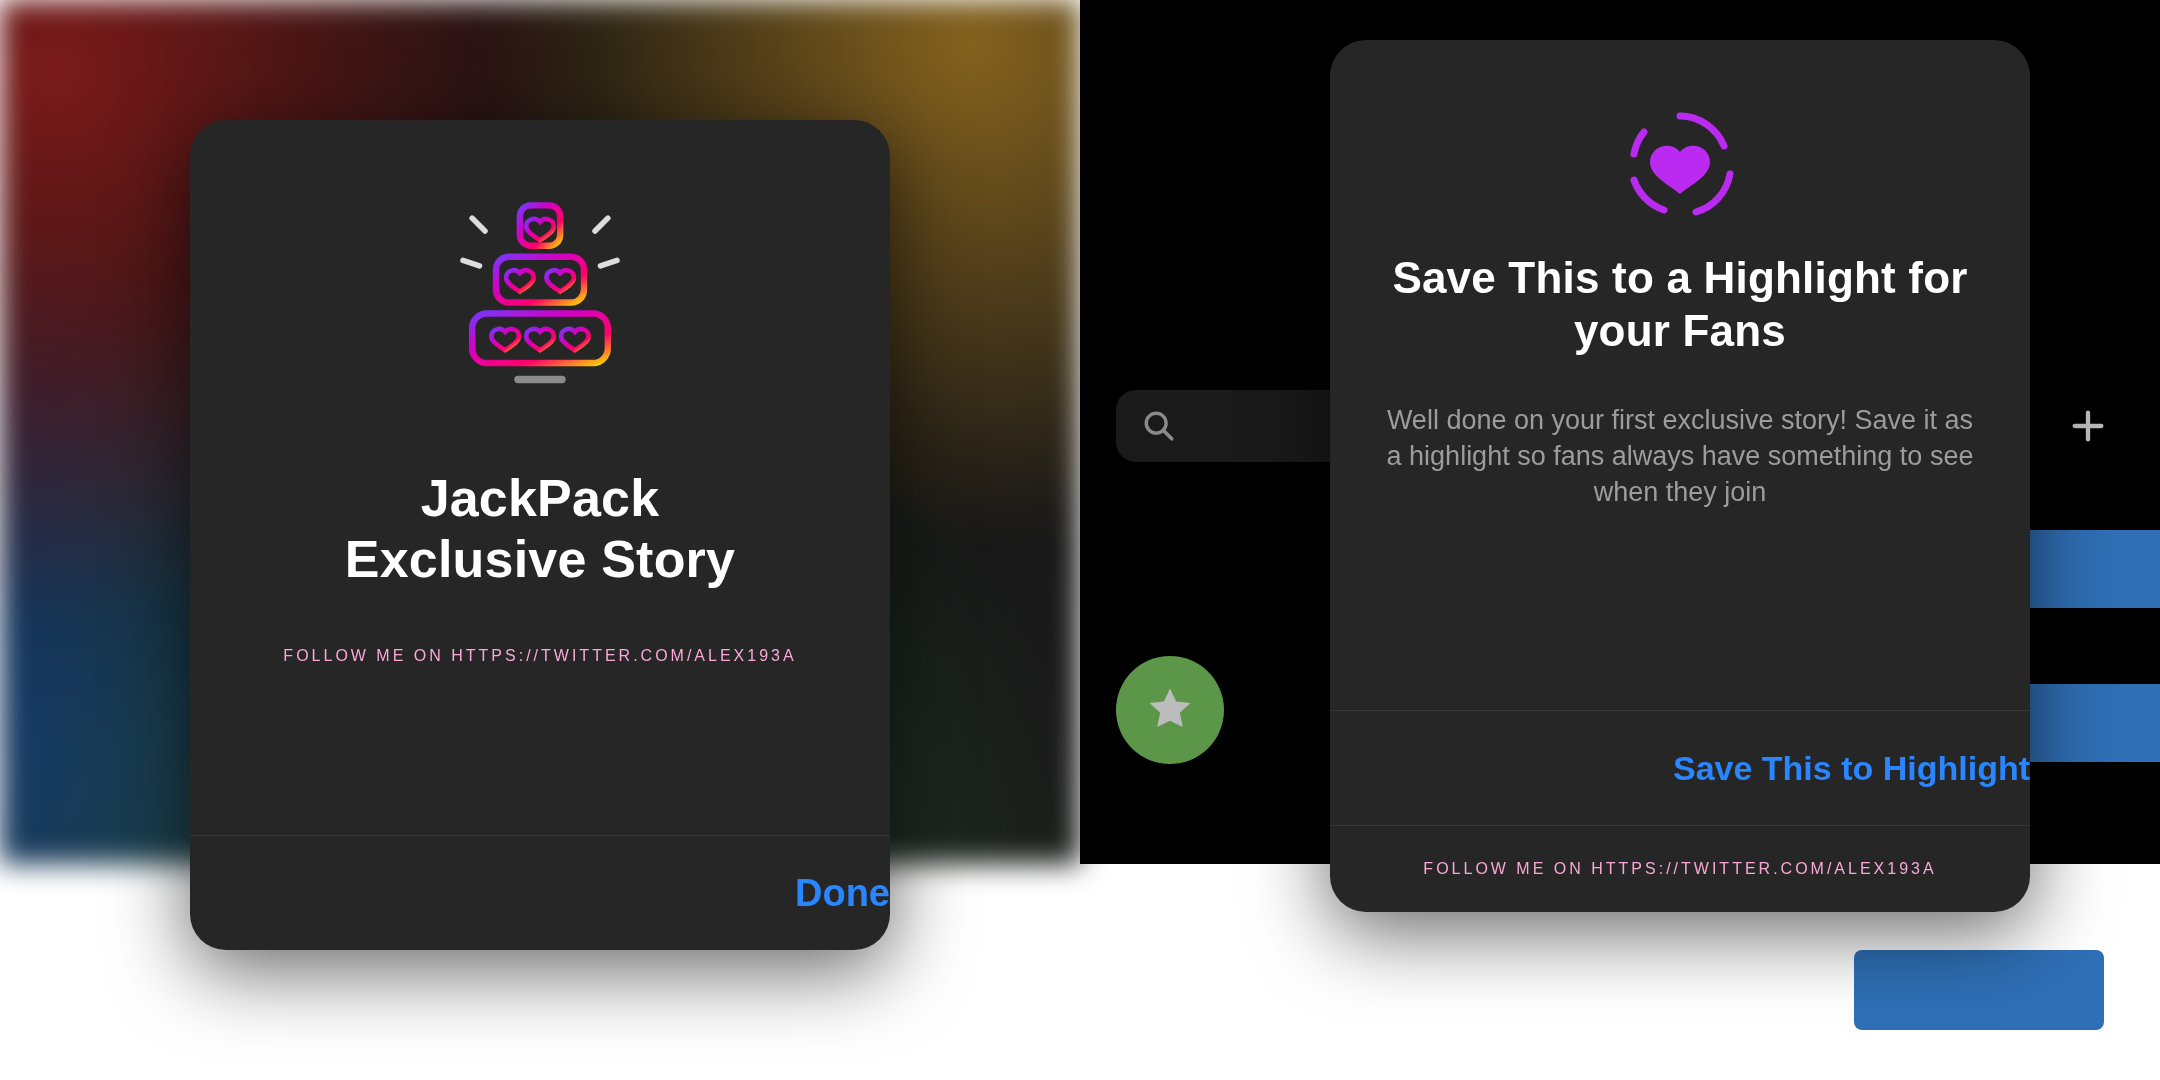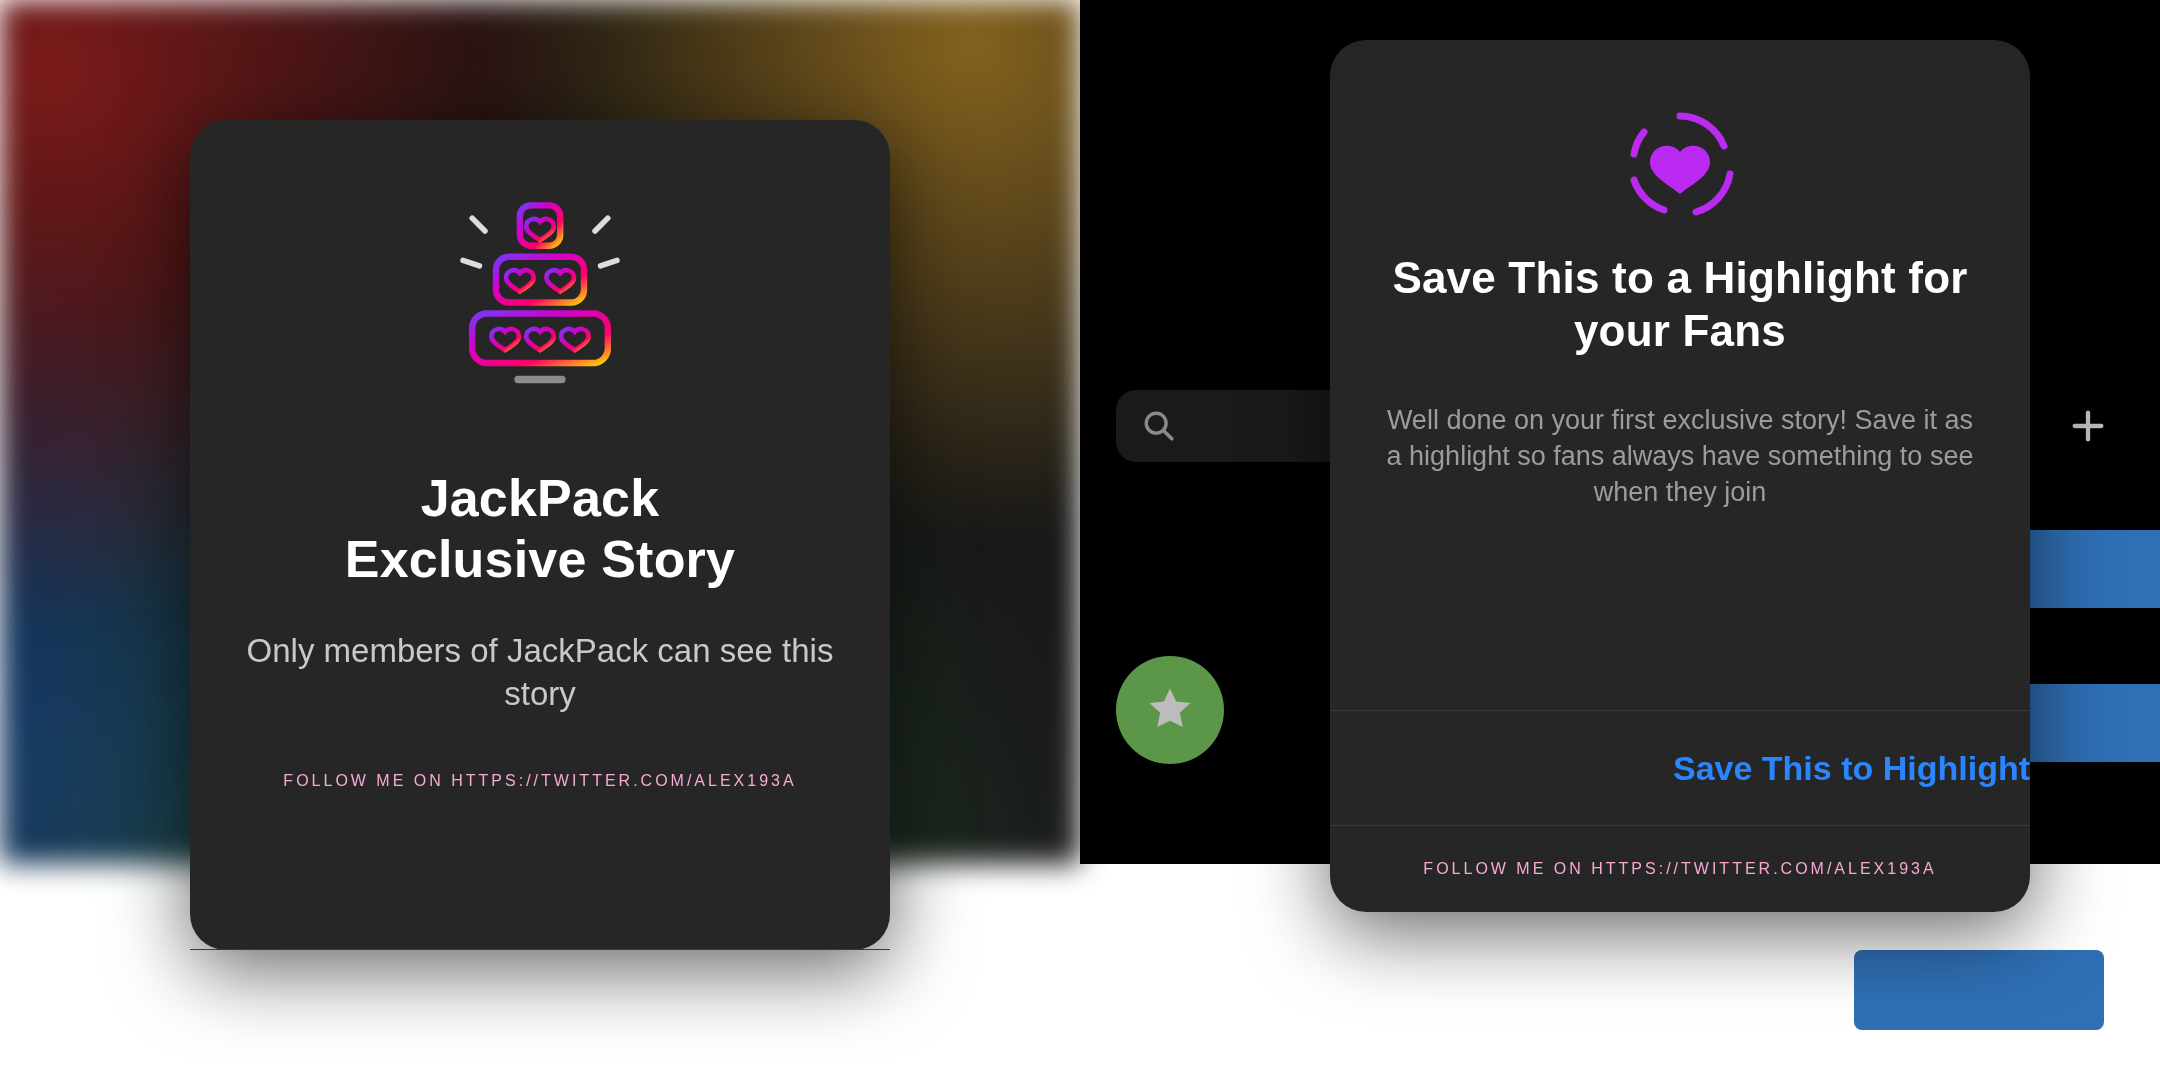--- a/index.html
+++ b/index.html
@@ -122,25 +122,27 @@
 
             <line x1="96" y1="220" x2="144" y2="220" stroke="#8b8b8b" stroke-width="8" stroke-linecap="round"></line>
           </svg>
         </div>
 
         <div class="title-lg">
           <span>JackPack</span><br>
           <span>Exclusive Story</span>
         </div>
 
-        <div class="sub">Only members of JackPack can see this story</div>
 
         <div class="credit">FOLLOW ME ON HTTPS://TWITTER.COM/ALEX193A</div>
       </div>
       <div class="hr"></div>
+      <div class="card-action">
+        <button class="btn-link">Done</button>
+      </div>
     </div>
   </div>
 
   <div class="panel">
     <div class="right-bg"></div>
 
     <div class="right-ui">
       <div class="search-row">
         <div class="search-field">
           <svg class="search-ic" viewBox="0 0 24 24">

